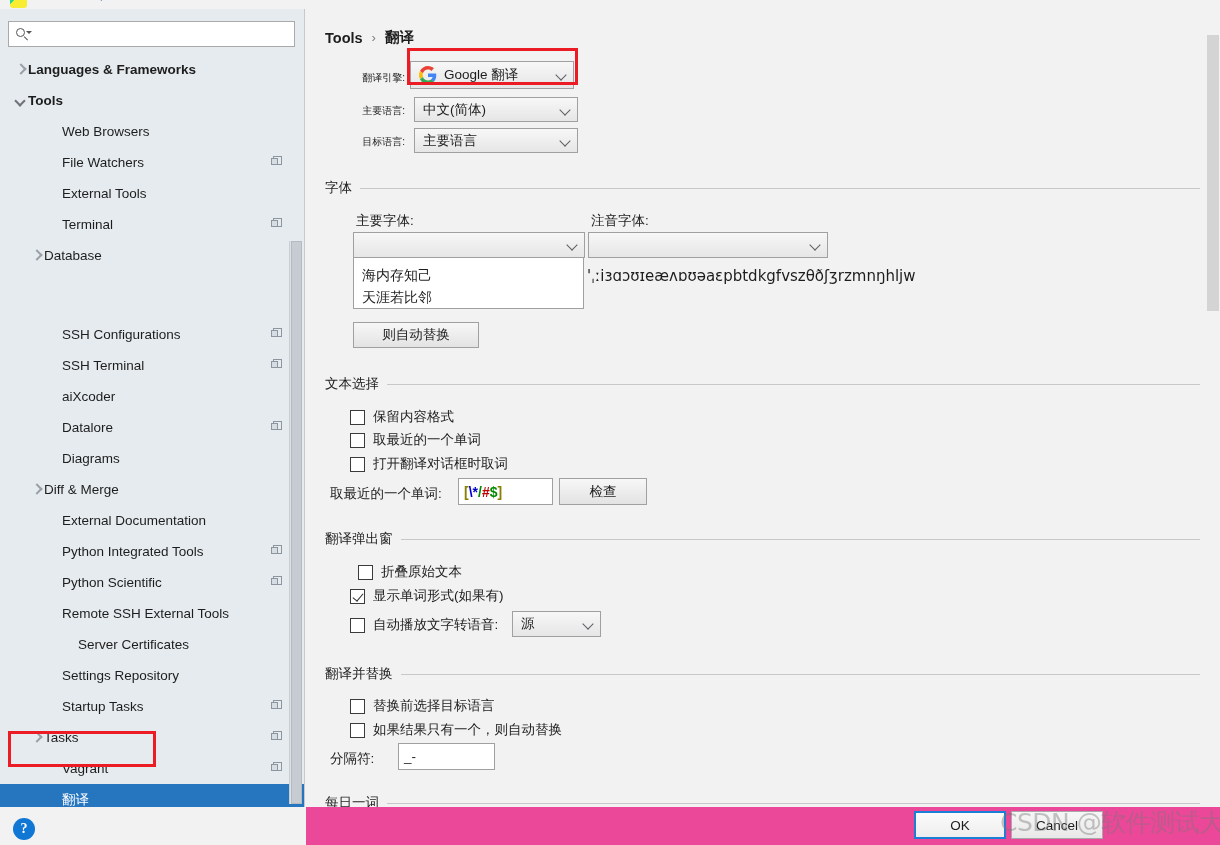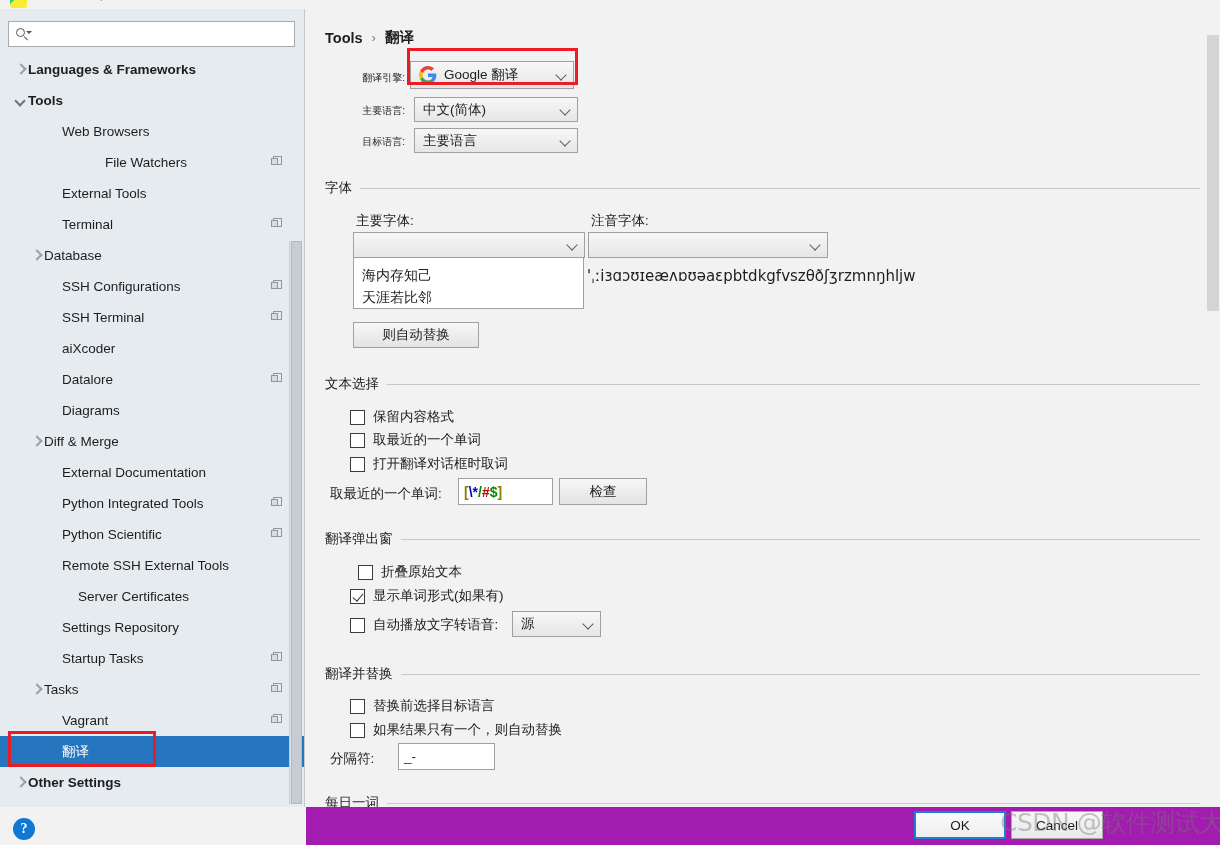--- a/index.html
+++ b/index.html
@@ -221,21 +221,21 @@
     background: #f2f2f2;
   }
   .right-scrollbar .thumb {
     position: absolute; left: 1px; top: 26px; width: 12px; height: 276px;
     background: #d4d4d4;
   }
 
   
   .bottombar {
     position: absolute; left: 306px; top: 807px; width: 914px; height: 38px;
-    background: #a21caf;
+    background: #ec4899;
   }
   .btn-ok {
     position: absolute; left: 608px; top: 4px; width: 92px; height: 28px;
     background: linear-gradient(#fbfbfb, #eeeeee);
     border: 2px solid #1b7fd5;
     display: flex; align-items: center; justify-content: center;
     font-size: 13.5px; color: #1d1d1d;
   }
   .btn-cancel {
     position: absolute; left: 705px; top: 4px; width: 92px; height: 28px;
@@ -279,21 +279,21 @@
           <span class="tree-label">Languages &amp; Frameworks</span>
         </div>
         <div class="tree-row bold" style="padding-left: 14px;">
           <span class="tw-arrow down"></span>
           <span class="tree-label">Tools</span>
         </div>
         <div class="tree-row" style="padding-left: 48px;">
           <span class="tw-arrow"></span>
           <span class="tree-label">Web Browsers</span>
         </div>
-        <div class="tree-row" style="padding-left: 48px; gap: 43px;">
+        <div class="tree-row" style="padding-left: 48px;">
           <span class="tw-arrow"></span>
           <span class="tree-label">File Watchers</span>
           <span class="copy-icon">
             <span class="b"></span>
             <span class="f"></span>
           </span>
         </div>
         <div class="tree-row" style="padding-left: 48px;">
           <span class="tw-arrow"></span>
           <span class="tree-label">External Tools</span>
@@ -303,21 +303,21 @@
           <span class="tree-label">Terminal</span>
           <span class="copy-icon">
             <span class="b"></span>
             <span class="f"></span>
           </span>
         </div>
         <div class="tree-row" style="padding-left: 30px;">
           <span class="tw-arrow right"></span>
           <span class="tree-label">Database</span>
         </div>
-        <div class="tree-row" style="padding-left: 48px;">
+        <div class="tree-row" style="padding-left: 48px; margin-top: 48px;">
           <span class="tw-arrow"></span>
           <span class="tree-label">SSH Configurations</span>
           <span class="copy-icon">
             <span class="b"></span>
             <span class="f"></span>
           </span>
         </div>
         <div class="tree-row" style="padding-left: 48px;">
           <span class="tw-arrow"></span>
           <span class="tree-label">SSH Terminal</span>

